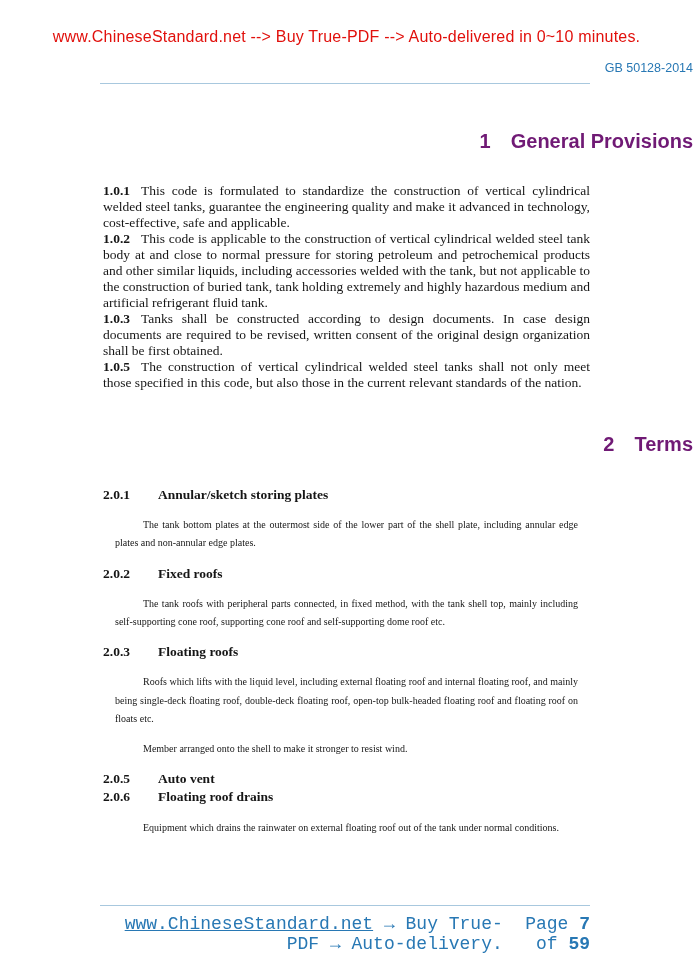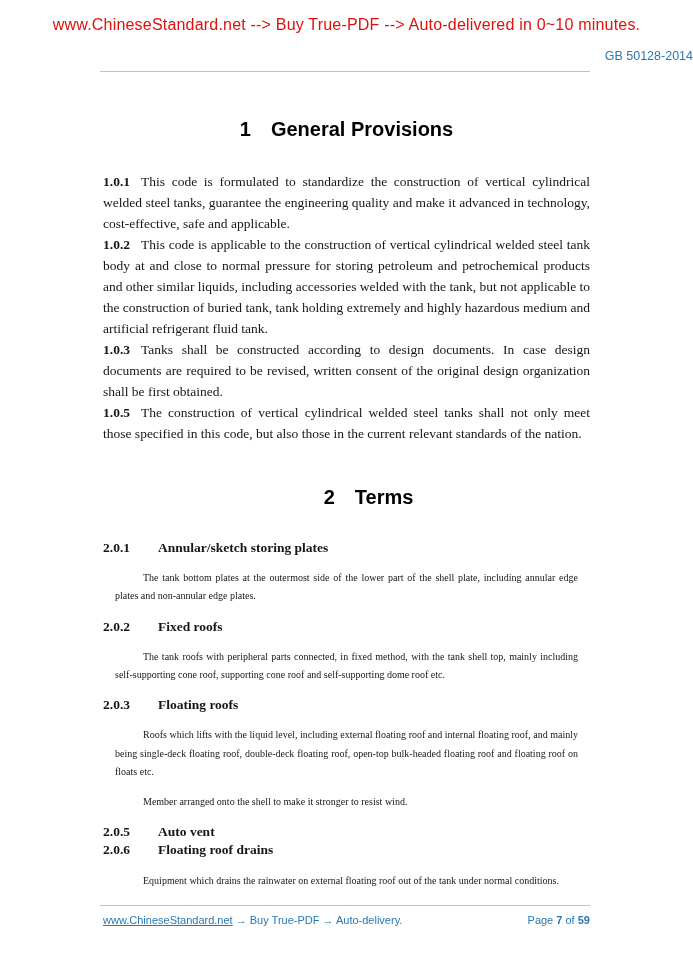--- a/index.html
+++ b/index.html
@@ -5,21 +5,21 @@
   html,body{margin:0;padding:0;background:#ffffff;}
   .page{
     position:relative;
     width:693px;height:980px;
     background:#ffffff;
     font-family:"Liberation Serif", serif;
     color:#161616;
     overflow:hidden;
   }
   .banner{
-    padding-top:16px;
+    padding-top:28px;
     text-align:center;
     font-family:"Liberation Sans", sans-serif;
     font-size:16px;
     color:#e1100c;
     letter-spacing:0.2px;
   }
   .doc-num{
     margin-top:15px;
     text-align:right;
     font-family:"Liberation Sans", sans-serif;
@@ -28,36 +28,36 @@
   }
   .rule{
     margin:8px 0 0 100px;
     width:490px;
     border-top:1px solid #a8c8de;
     height:0;
   }
   .sec-title{
     margin:0;
     margin-top:46px;
-    text-align:center;
+    text-align:right;
     font-family:"Liberation Sans", sans-serif;
     font-weight:bold;
     font-size:20px;
-    color:#000000;
+    color:#701a75;
   }
   .sec-title.terms{margin-top:42px;padding-left:44px;}
   .sec-num{margin-right:20px;}
   .content{
     margin:30px 0 0 103px;
     width:487px;
   }
   .para{
     margin:0;
     font-size:13.5px;
-    line-height:21px;
+    line-height:16px;
     text-align:justify;
   }
   .para .pnum{margin-right:11px;}
   .term-head{
     margin:0;
     font-size:13.5px;
     line-height:18.2px;
     font-weight:bold;
   }
   .term-head .tnum{margin-right:28px;}
@@ -75,23 +75,24 @@
     border-top:1px solid #a8c8de;
     height:0;
   }
   .footer-row{
     position:absolute;
     top:914px;left:103px;
     width:487px;
     display:flex;
     justify-content:space-between;
     align-items:baseline;
-    font-family:Liberation Sans, sans-serif;
-    font-size:11px;
+    font-family:Liberation Mono, monospace;
+    font-size:18px;
     color:#2878b4;
+    text-align:right;
   }
   .footer-left a{
     color:#2878b4;
     text-decoration:underline;
     cursor:pointer;
   }
   .footer-right b{font-weight:bold;}
 </style>
 </head>
 <body>

